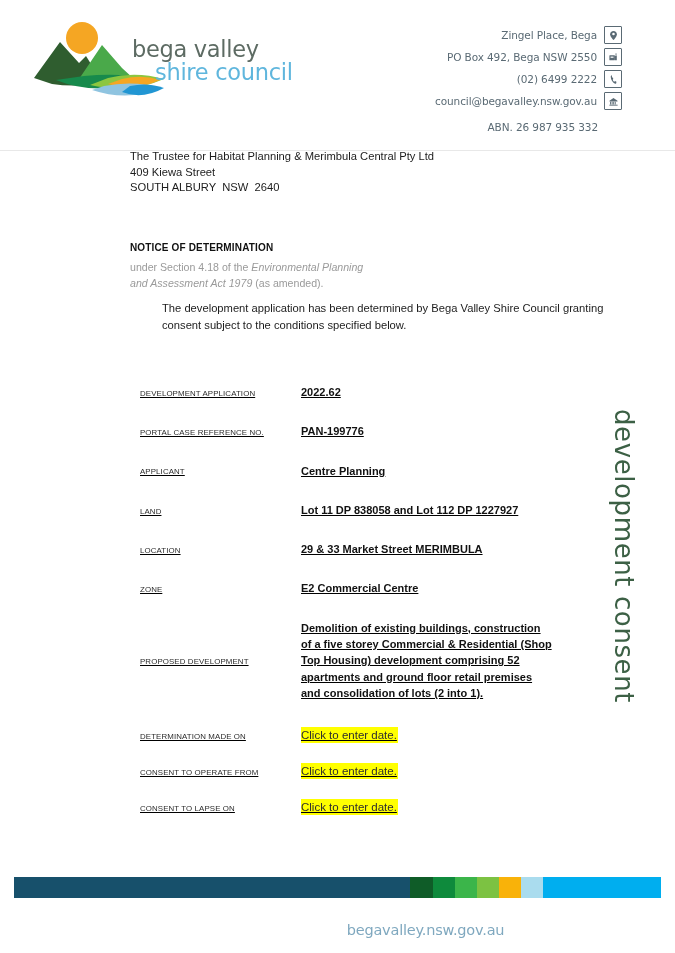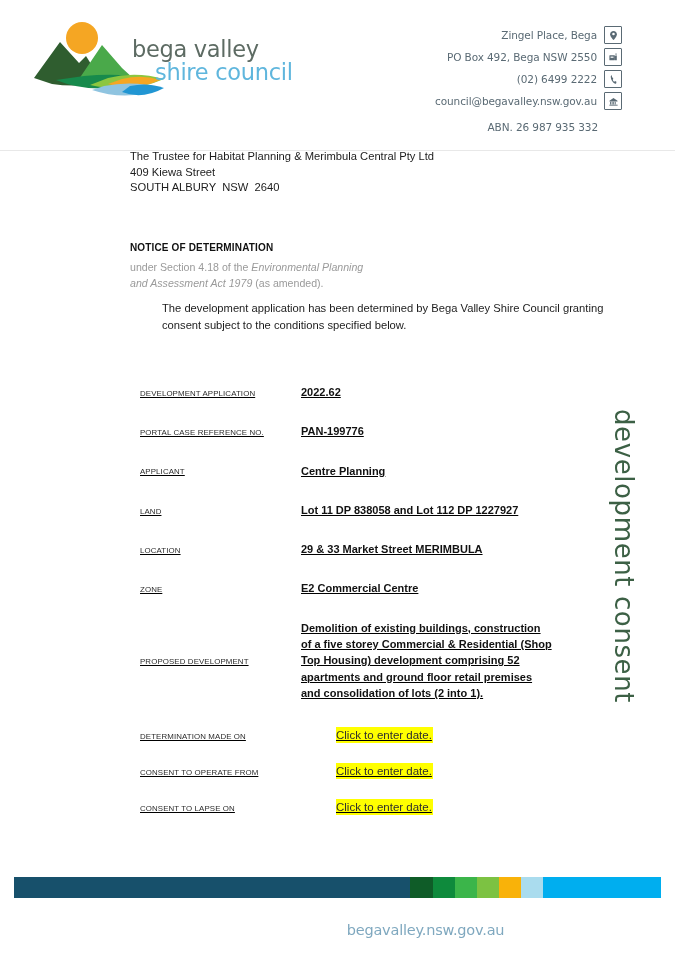--- a/index.html
+++ b/index.html
@@ -177,21 +177,21 @@
   .detail-row.tall { margin-bottom: 26px; }
   .detail-value.highlight {
     background: #ffff00;
     font-weight: normal;
     color: #2e2e2e;
     font-size: 11.5px;
     padding: 1px 1px 1px 0;
     line-height: 14px;
     display: inline-block;
   }
-  .detail-row.date-row { margin-bottom: 20px; gap: 35px; }
+  .detail-row.date-row { margin-bottom: 20px; }
 
   
   #side-text {
     position: absolute;
     left: 600px; top: 400px;
     width: 40px; height: 320px;
   }
   #side-text span {
     display: block;
     position: absolute;

